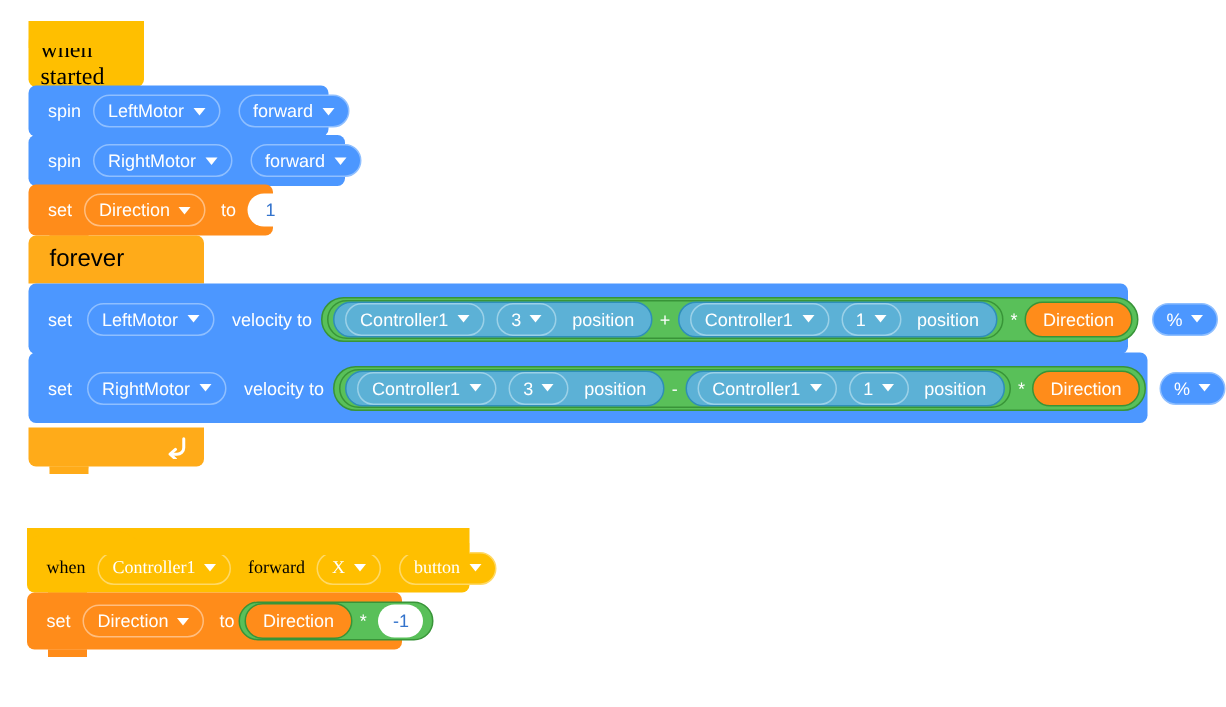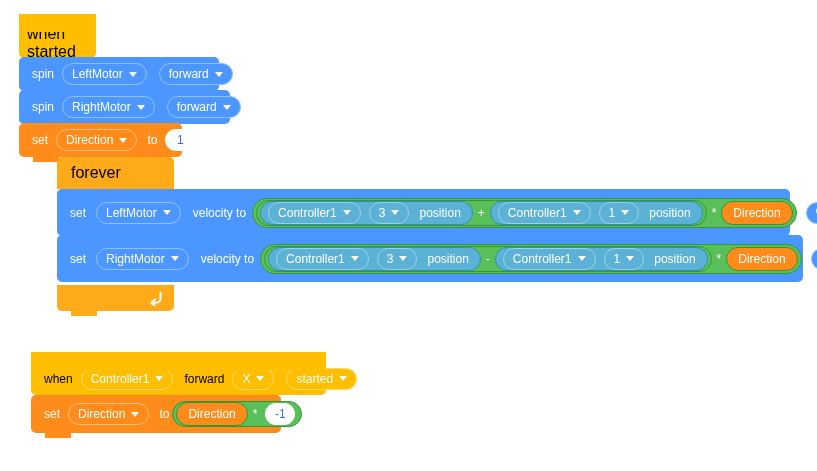--- a/index.html
+++ b/index.html
@@ -156,20 +156,21 @@
   }
   .txt { padding: 0 5px; user-select: none; font-size: 12px; }
 
   
   .hat {
     position: relative;
     border-radius: 0 0 5px 5px;
     display: flex;
     align-items: flex-end;
     box-sizing: border-box;
+    font-family: Liberation Serif, serif;
   }
   .hat-cap {
     position: absolute;
     left: 0; top: 0;
     width: 100%;
     height: 18px;
   }
   .hat-body {
     width: 100%;
     display: flex;
@@ -249,21 +250,21 @@
       <span class="txt">set</span>
       <span class="field on-var">
         <span>Direction</span>
         <i class="caret"></i>
       </span>
       <span class="txt" style="padding-left:7px;">to</span>
       <span class="num">1</span>
       <div class="notch-bot" style="background:#FF8C1A;"></div>
     </div>
 
-    <div class="cblock" style="width:117px;margin-left:38px;">
+    <div class="cblock" style="width:117px;">
       <div class="c-top c-control">
         <span class="lbl" style="padding:0;">forever</span>
       </div>
 
       <div style="display:flex;">
         <div class="c-arm c-control" style="height:96px;"></div>
         <div style="position:relative;">
 
           <div class="blk c-motion" style="width:733px; height:47px; border-radius:5px; padding:0 8px; align-items:center;">
             <span class="txt">set</span>
@@ -361,40 +362,40 @@
       <div class="c-bot c-control" style="width:117px;">
         <svg class="loop-arrow" viewBox="0 0 16 16">
           <path d="M12.5,2.5 L12.5,8.5 C12.5,11 10.5,12.8 8,12.8 L4.5,12.8" fill="none" stroke="#ffffff" stroke-width="2" stroke-linecap="round"></path>
           <path d="M7,9.6 L3.4,12.8 L7,16" fill="none" stroke="#ffffff" stroke-width="2" stroke-linecap="round" stroke-linejoin="round"></path>
         </svg>
         <div class="notch-bot" style="background:#FFAB19;"></div>
       </div>
     </div>
   </div>
 
-  <div class="stack" style="left:31px; top:352px;">
+  <div class="stack" style="left:18px; top:352px;">
 
     <div class="hat" style="width:295px; height:43px; background:#FFBF00;">
       <svg class="hat-cap" viewBox="0 0 295 18" preserveAspectRatio="none">
         <path d="M0,18 L0,15 C0,4 16,0 38,0 C60,0 76,4 76,15 L76,18 Z" fill="#FFBF00"></path>
         <rect x="75" y="10" width="220" height="8" fill="#FFBF00"></rect>
       </svg>
       <div class="hat-body" style="height:33px;">
         <span class="txt">when</span>
         <span class="field on-event">
           <span>Controller1</span>
           <i class="caret"></i>
         </span>
         <span class="txt" style="padding-left:8px; padding-right:5px;">forward</span>
         <span class="field on-event">
           <span>X</span>
           <i class="caret"></i>
         </span>
         <span class="field on-event" style="margin-left:9px;">
-          <span>started</span>
+          <span>button</span>
           <i class="caret"></i>
         </span>
       </div>
       <div class="notch-bot" style="background:#FFBF00;"></div>
     </div>
 
     <div class="blk c-var" style="width:250px; height:38px; border-radius:5px; padding:0 8px;">
       <span class="txt">set</span>
       <span class="field on-var">
         <span>Direction</span>

